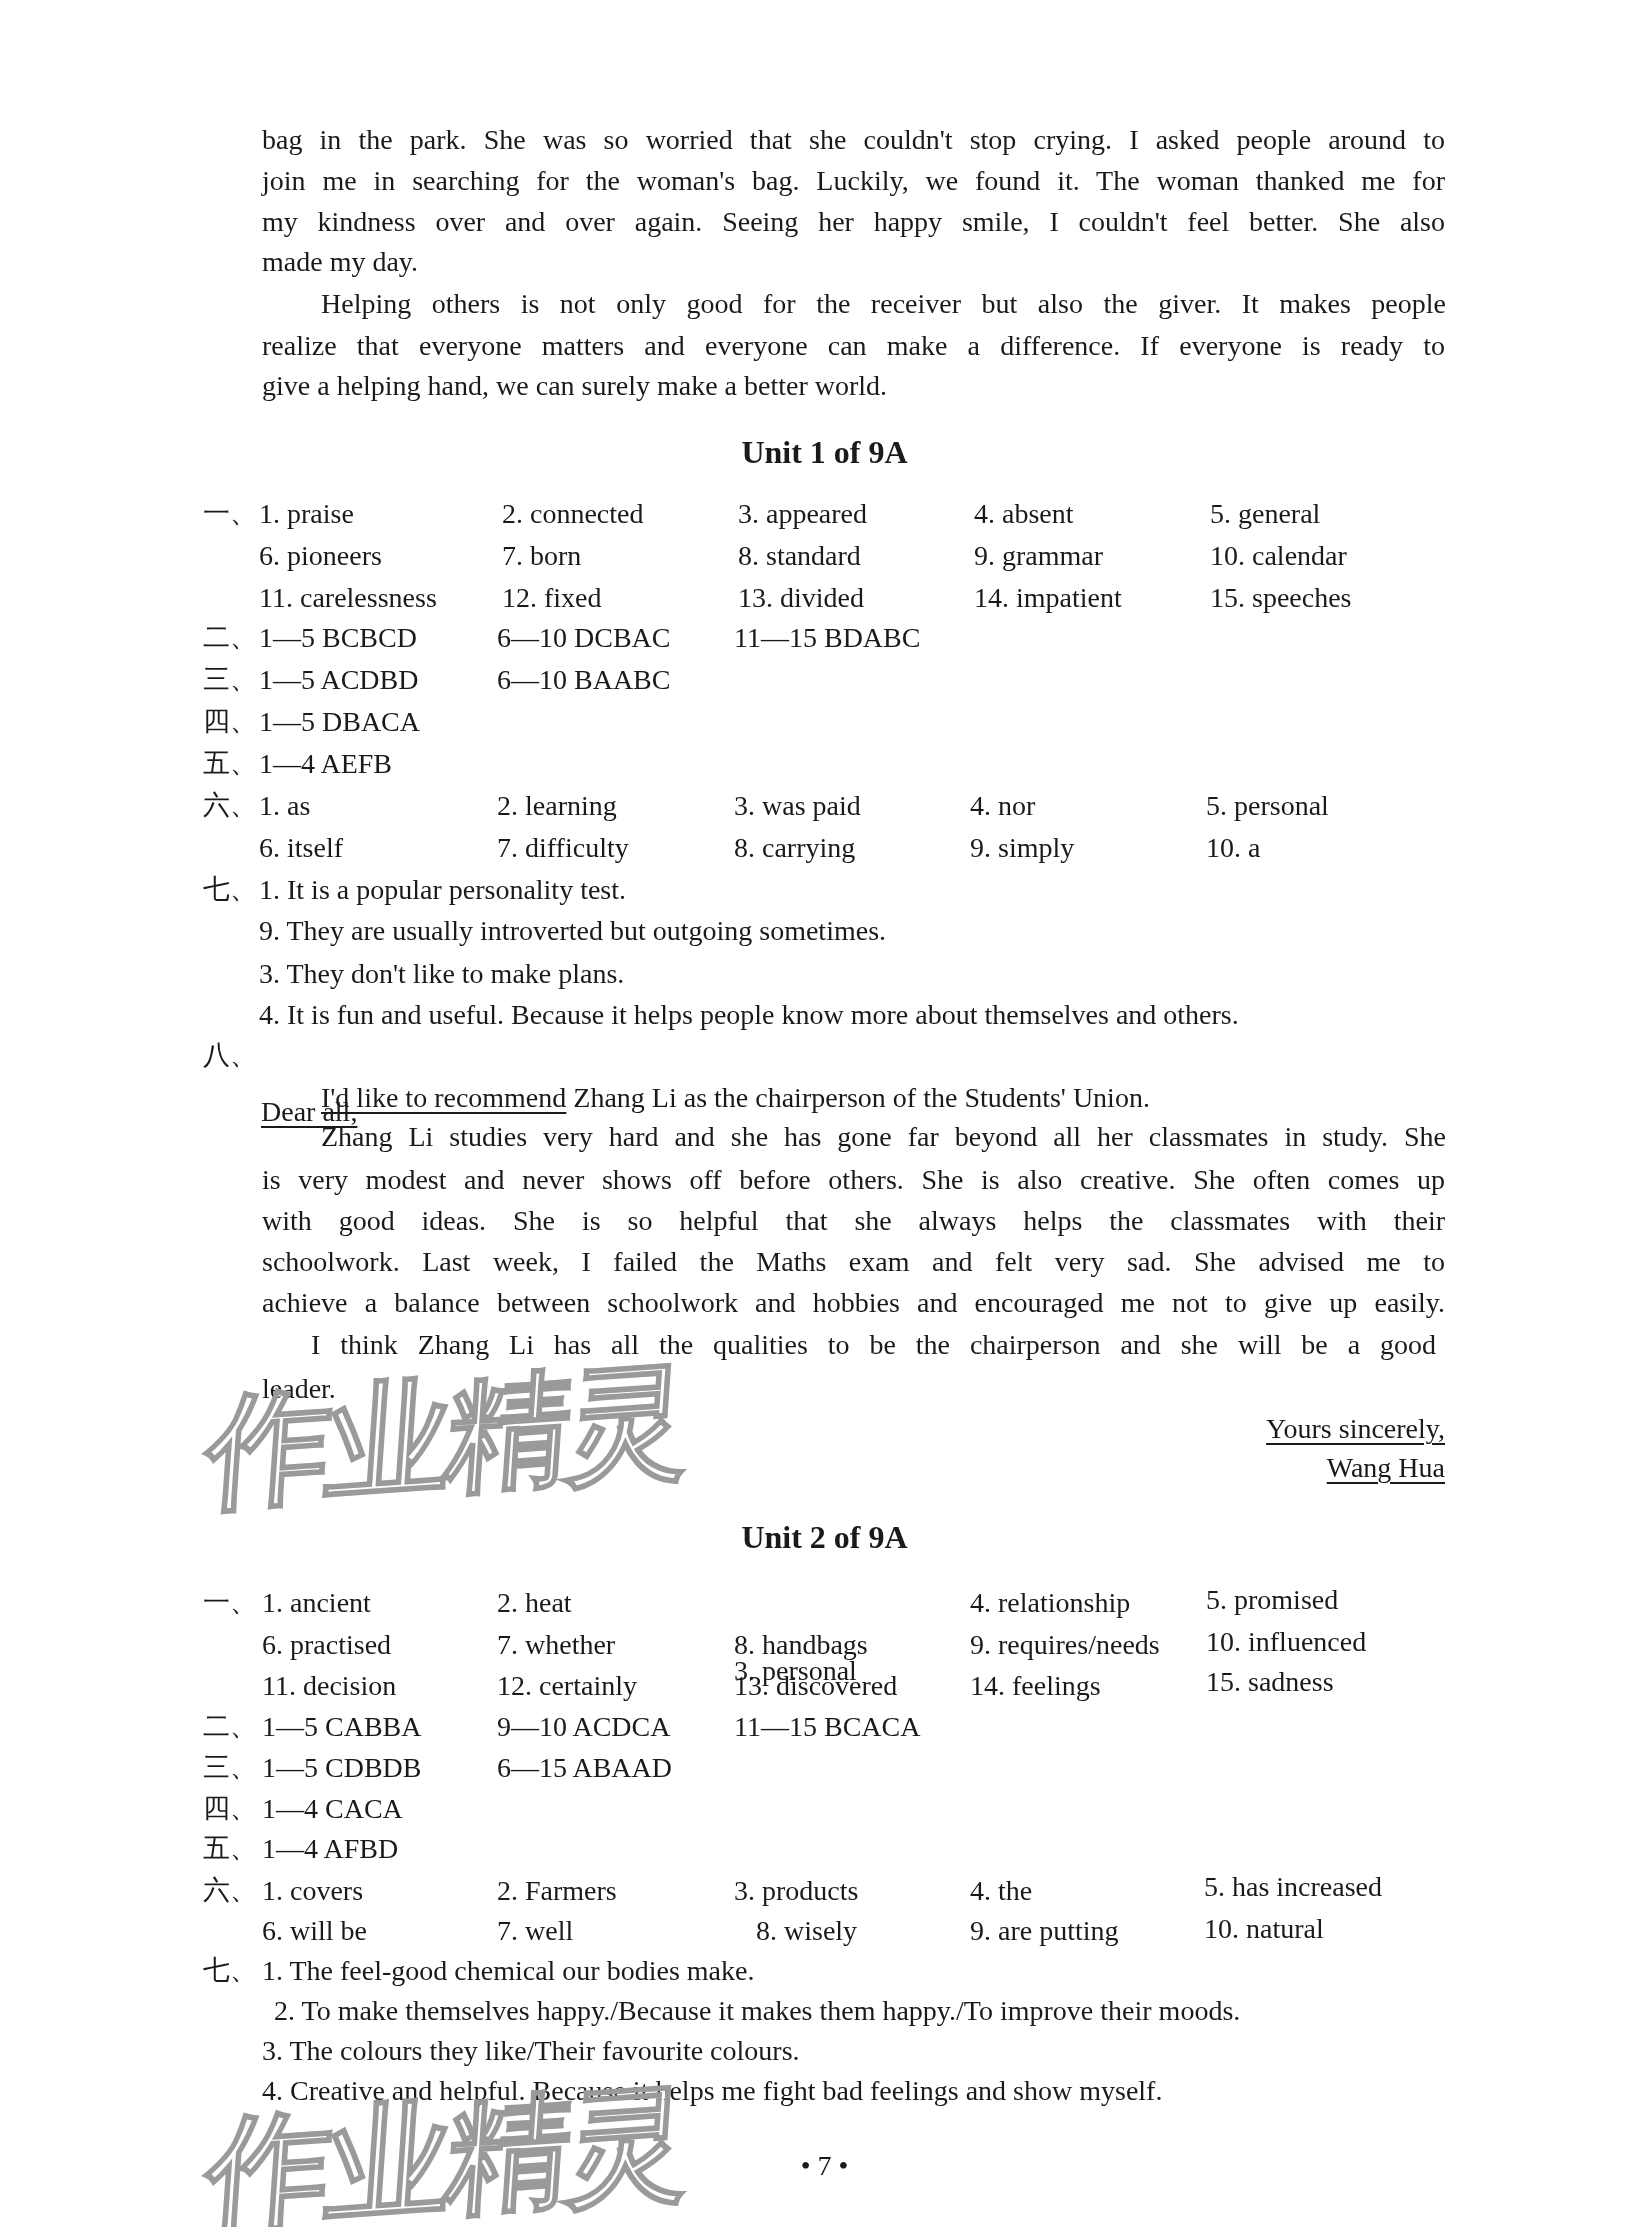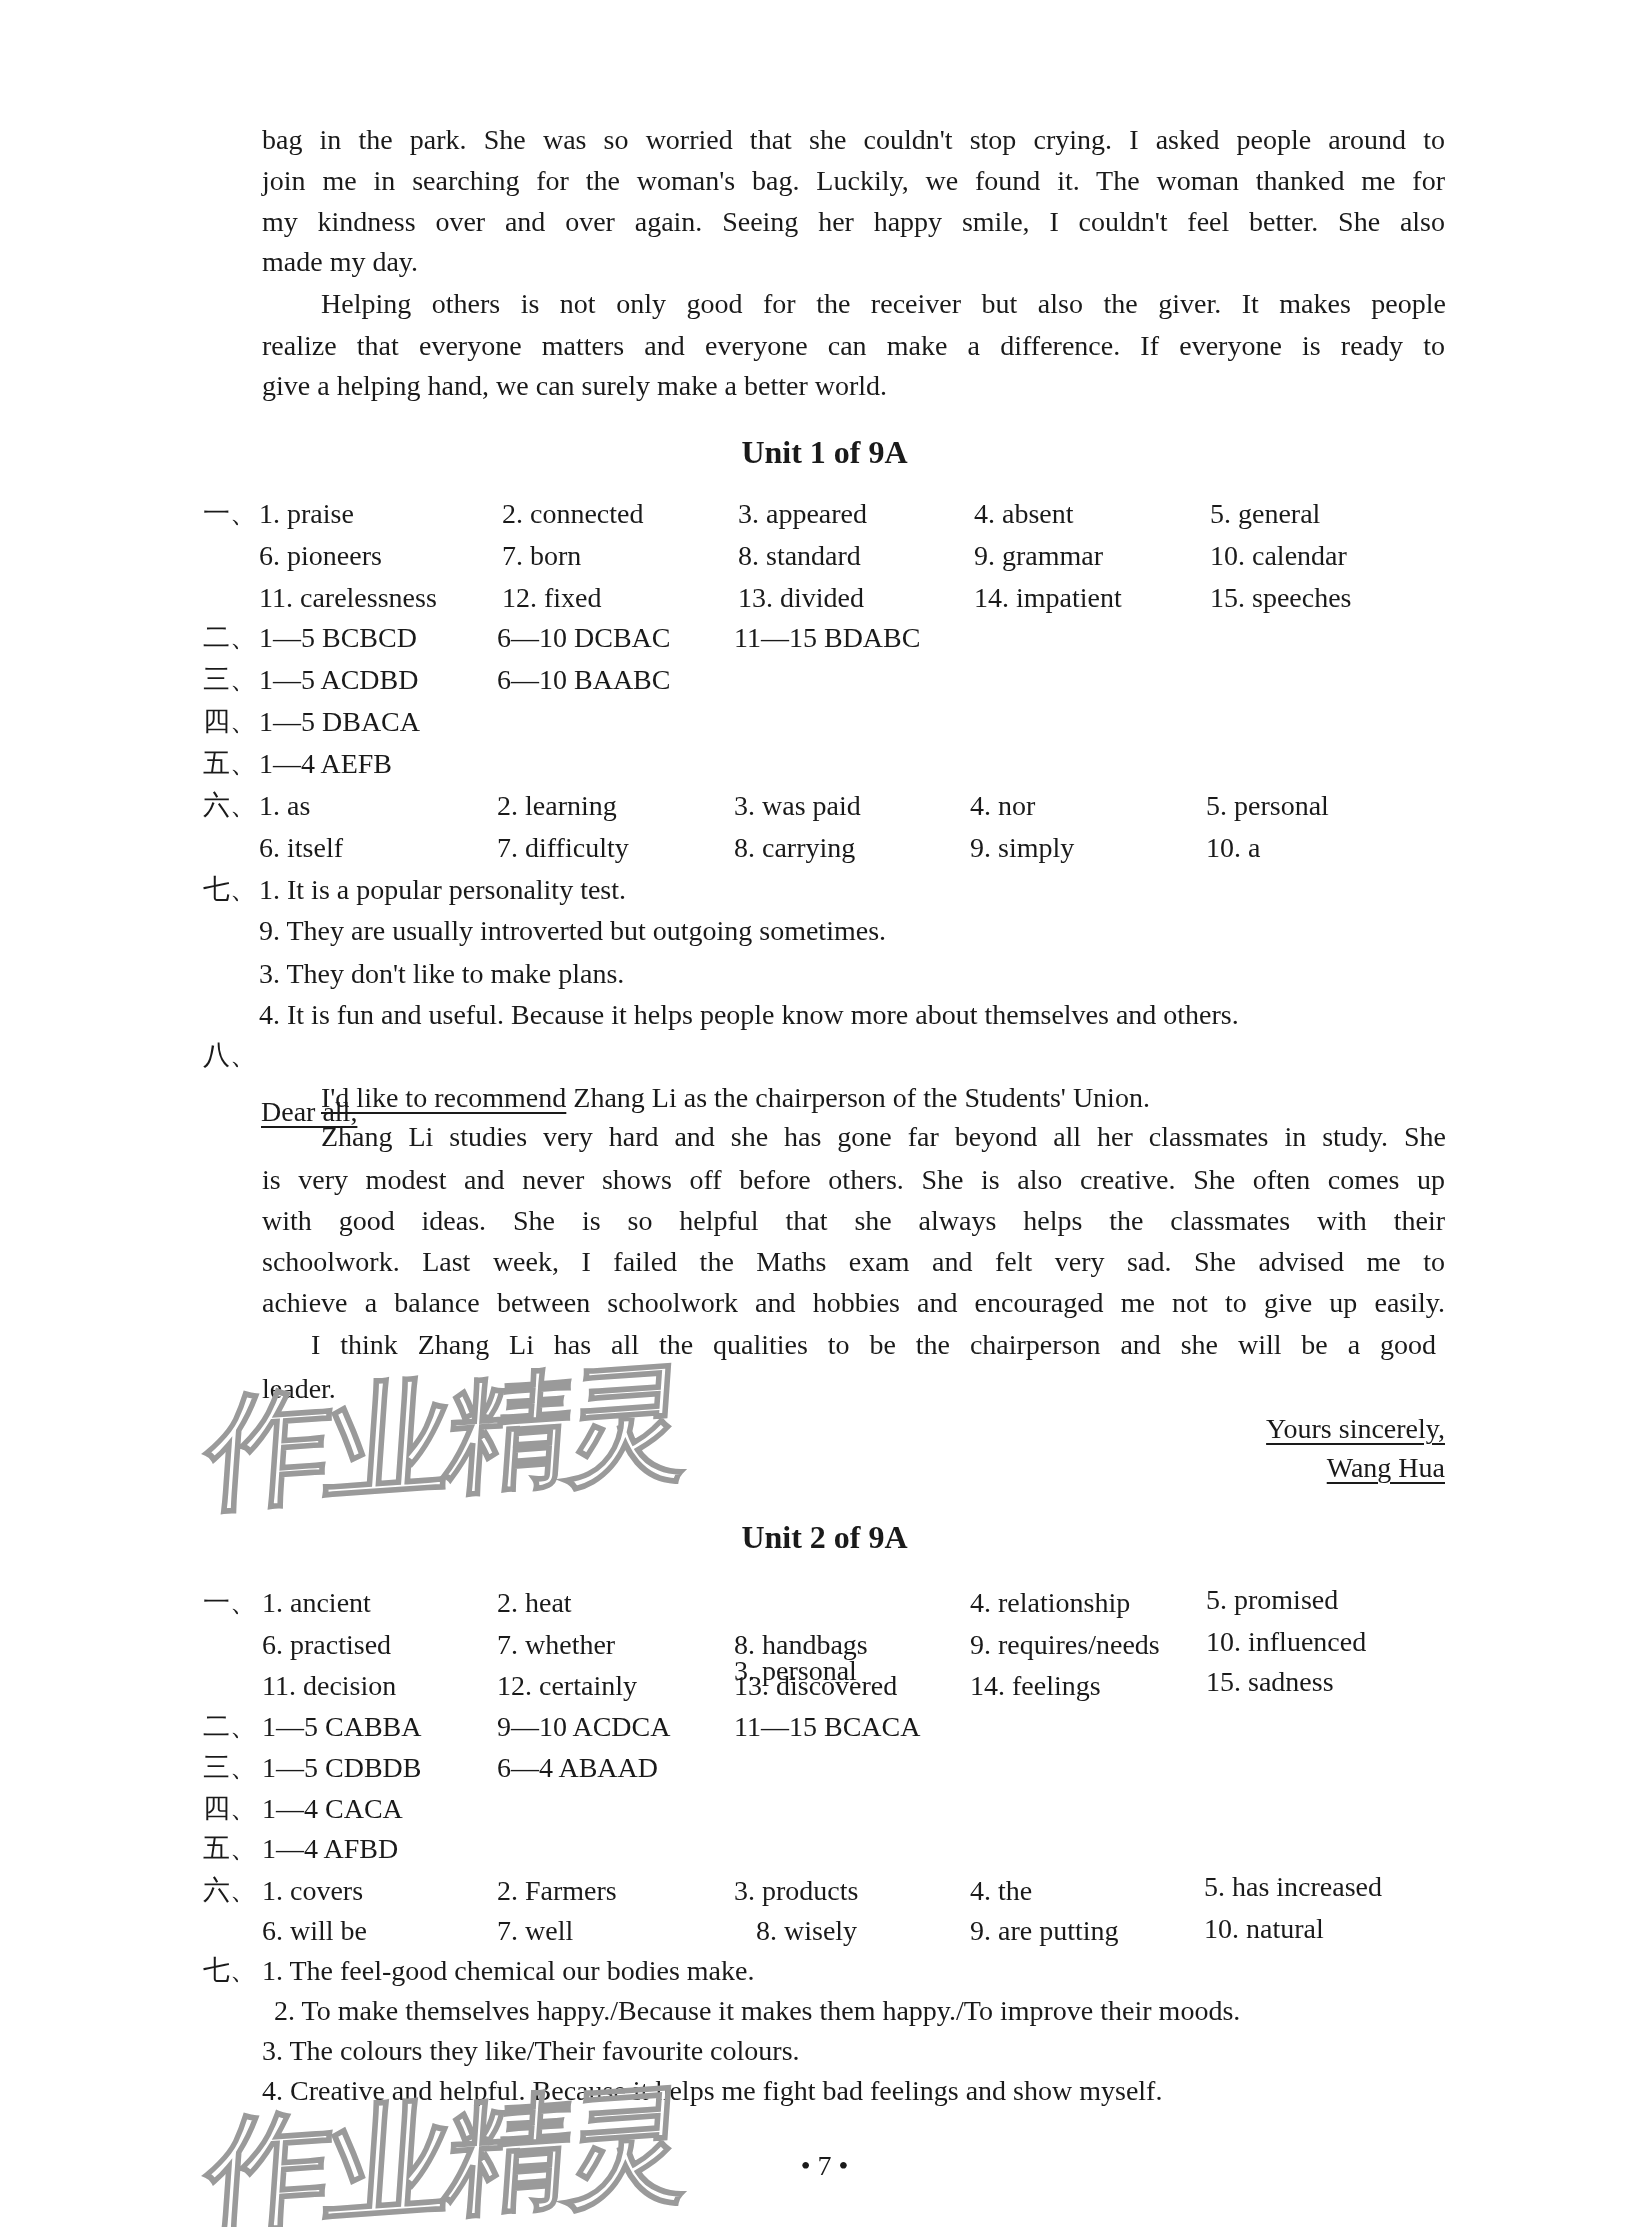--- a/index.html
+++ b/index.html
@@ -135,21 +135,21 @@
 </div>
 <div>
   <span class="lbl" style="top:1710px">二、</span>
   <span class="cell" style="top:1710px;left:262px">1—5 CABBA</span>
   <span class="cell" style="top:1710px;left:497px">9—10 ACDCA</span>
   <span class="cell" style="top:1710px;left:734px">11—15 BCACA</span>
 </div>
 <div>
   <span class="lbl" style="top:1751px">三、</span>
   <span class="cell" style="top:1751px;left:262px">1—5 CDBDB</span>
-  <span class="cell" style="top:1751px;left:497px">6—4 ABAAD</span>
+  <span class="cell" style="top:1751px;left:497px">6—15 ABAAD</span>
 </div>
 <div>
   <span class="lbl" style="top:1792px">四、</span>
   <span class="cell" style="top:1792px;left:262px">1—4 CACA</span>
 </div>
 <div>
   <span class="lbl" style="top:1832px">五、</span>
   <span class="cell" style="top:1832px;left:262px">1—4 AFBD</span>
 </div>
 <div>

